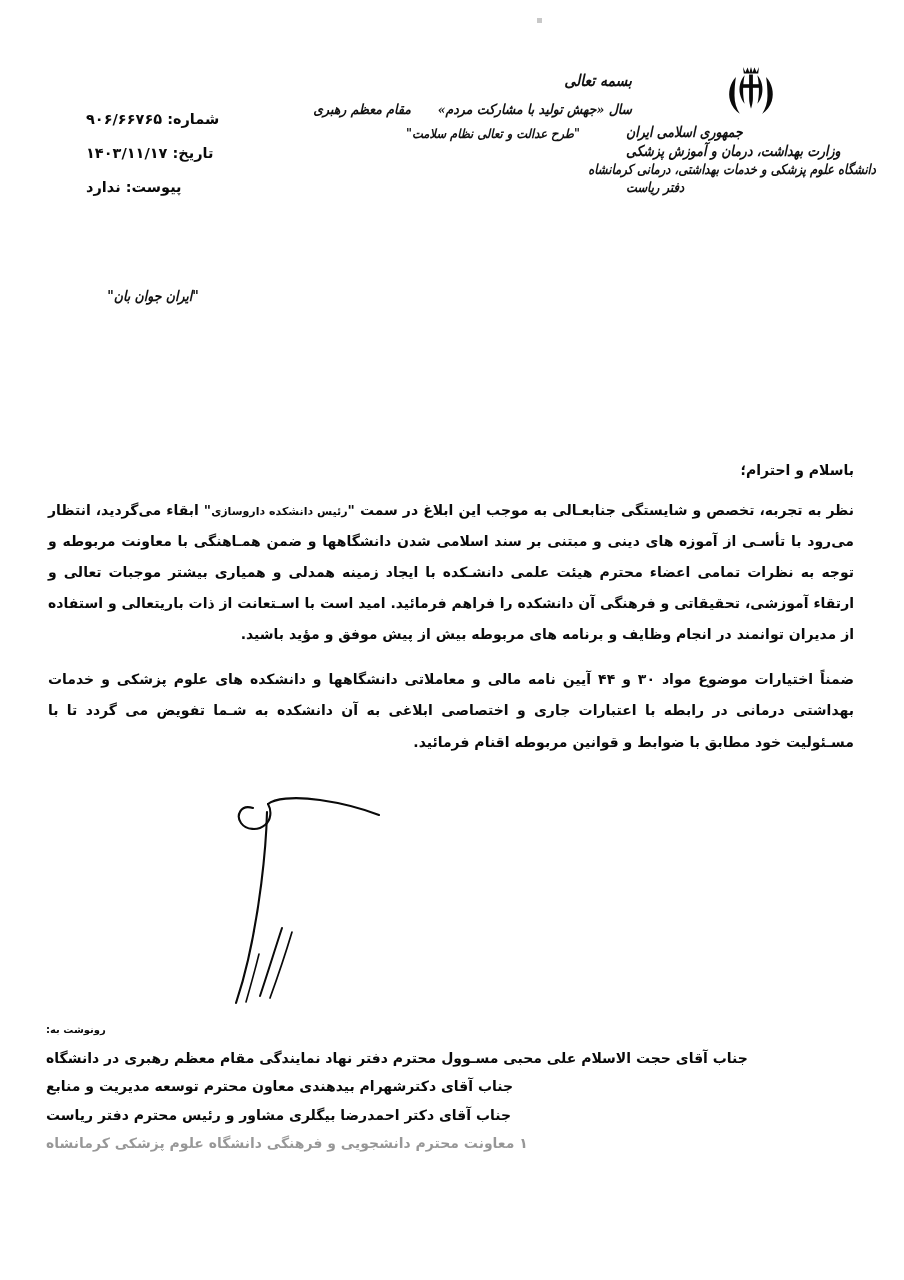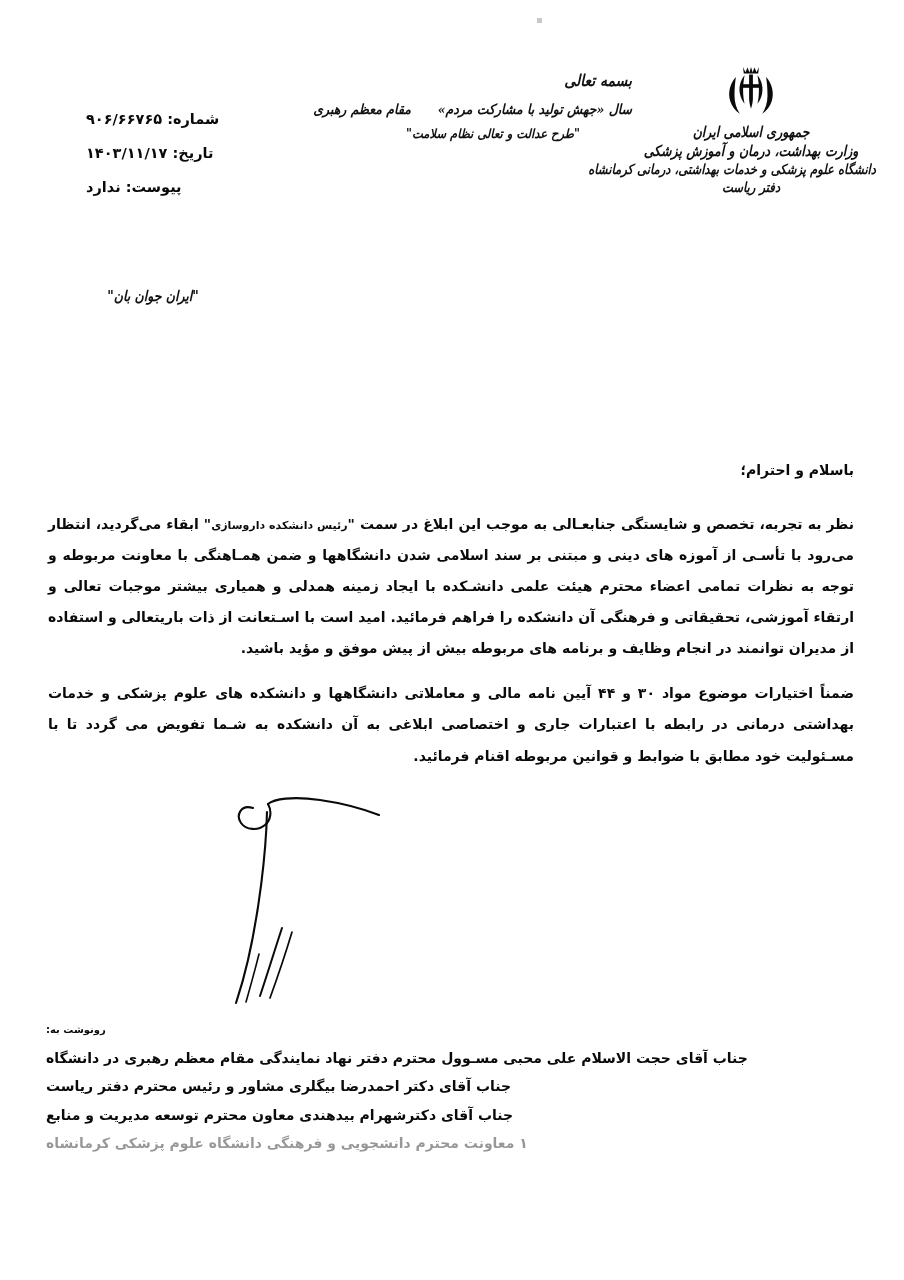--- a/index.html
+++ b/index.html
@@ -29,21 +29,21 @@
     background: #9a9a9a;
     opacity: .55;
   }
 
   
   .letterhead {
     position: absolute;
     top: 62px;
     right: 28px;
     width: 250px;
-    text-align: center;
+    text-align: left;
   }
   .emblem {
     display: block;
     margin: 0 auto 4px auto;
   }
   .lh-line {
     font-family: "DejaVu Serif", "Liberation Serif", serif;
     font-style: italic;
     font-weight: 600;
     color: #111;
@@ -146,21 +146,21 @@
   .body-text {
     position: absolute;
     top: 462px;
     right: 50px;
     width: 806px;
     direction: rtl;
   }
   .greeting {
     font-size: 14px;
     font-weight: 700;
-    margin-bottom: 31px;
+    margin-bottom: 17px;
     text-align: right;
   }
   .para {
     font-size: 14px;
     line-height: 2.22;
     text-align: justify;
     text-justify: inter-word;
     font-weight: 600;
     margin-bottom: 14px;
   }
@@ -303,18 +303,18 @@
         <path d="M86 146 C80 164 72 190 64 214" stroke-width="2.0"></path>
         <path d="M96 150 C90 170 82 194 74 216" stroke-width="1.7"></path>
         <path d="M63 172 C59 188 54 206 50 220" stroke-width="1.6"></path>
       </g>
     </svg>
   </div>
 
   <div class="cc-block">
     <div class="cc-title">رونوشت به:</div>
     <div class="cc-item">جناب آقای حجت الاسلام علی محبی مسـوول محترم دفتر نهاد نمایندگی مقام معظم رهبری در دانشگاه</div>
+    <div class="cc-item">جناب آقای دکترشهرام بیدهندی معاون محترم توسعه مدیریت و منابع</div>
     <div class="cc-item">جناب آقای دکتر احمدرضا بیگلری مشاور و رئیس محترم دفتر ریاست</div>
-    <div class="cc-item">جناب آقای دکترشهرام بیدهندی معاون محترم توسعه مدیریت و منابع</div>
     <div class="cc-item faded">۱ معاونت محترم دانشجویی و فرهنگی دانشگاه علوم پزشکی کرمانشاه</div>
   </div>
 
 </div>
 
 </body></html>

